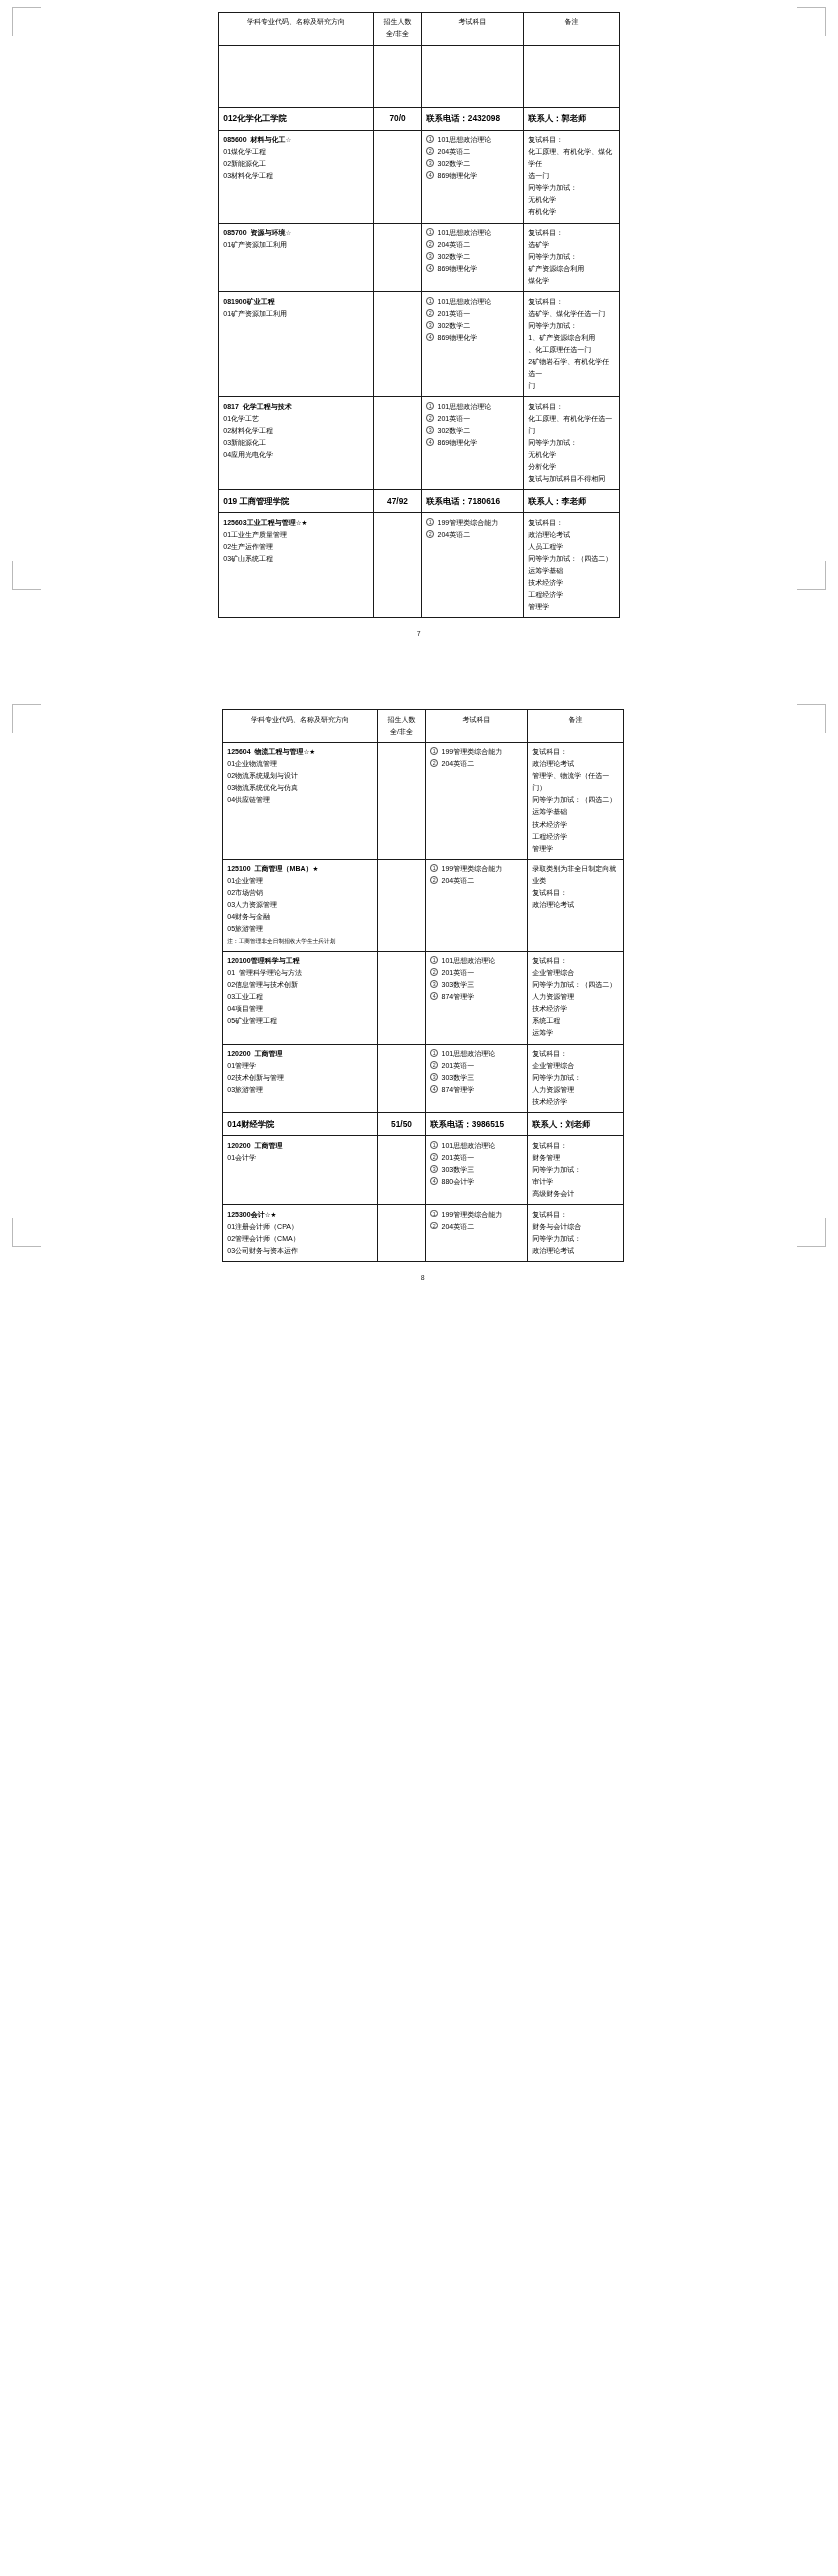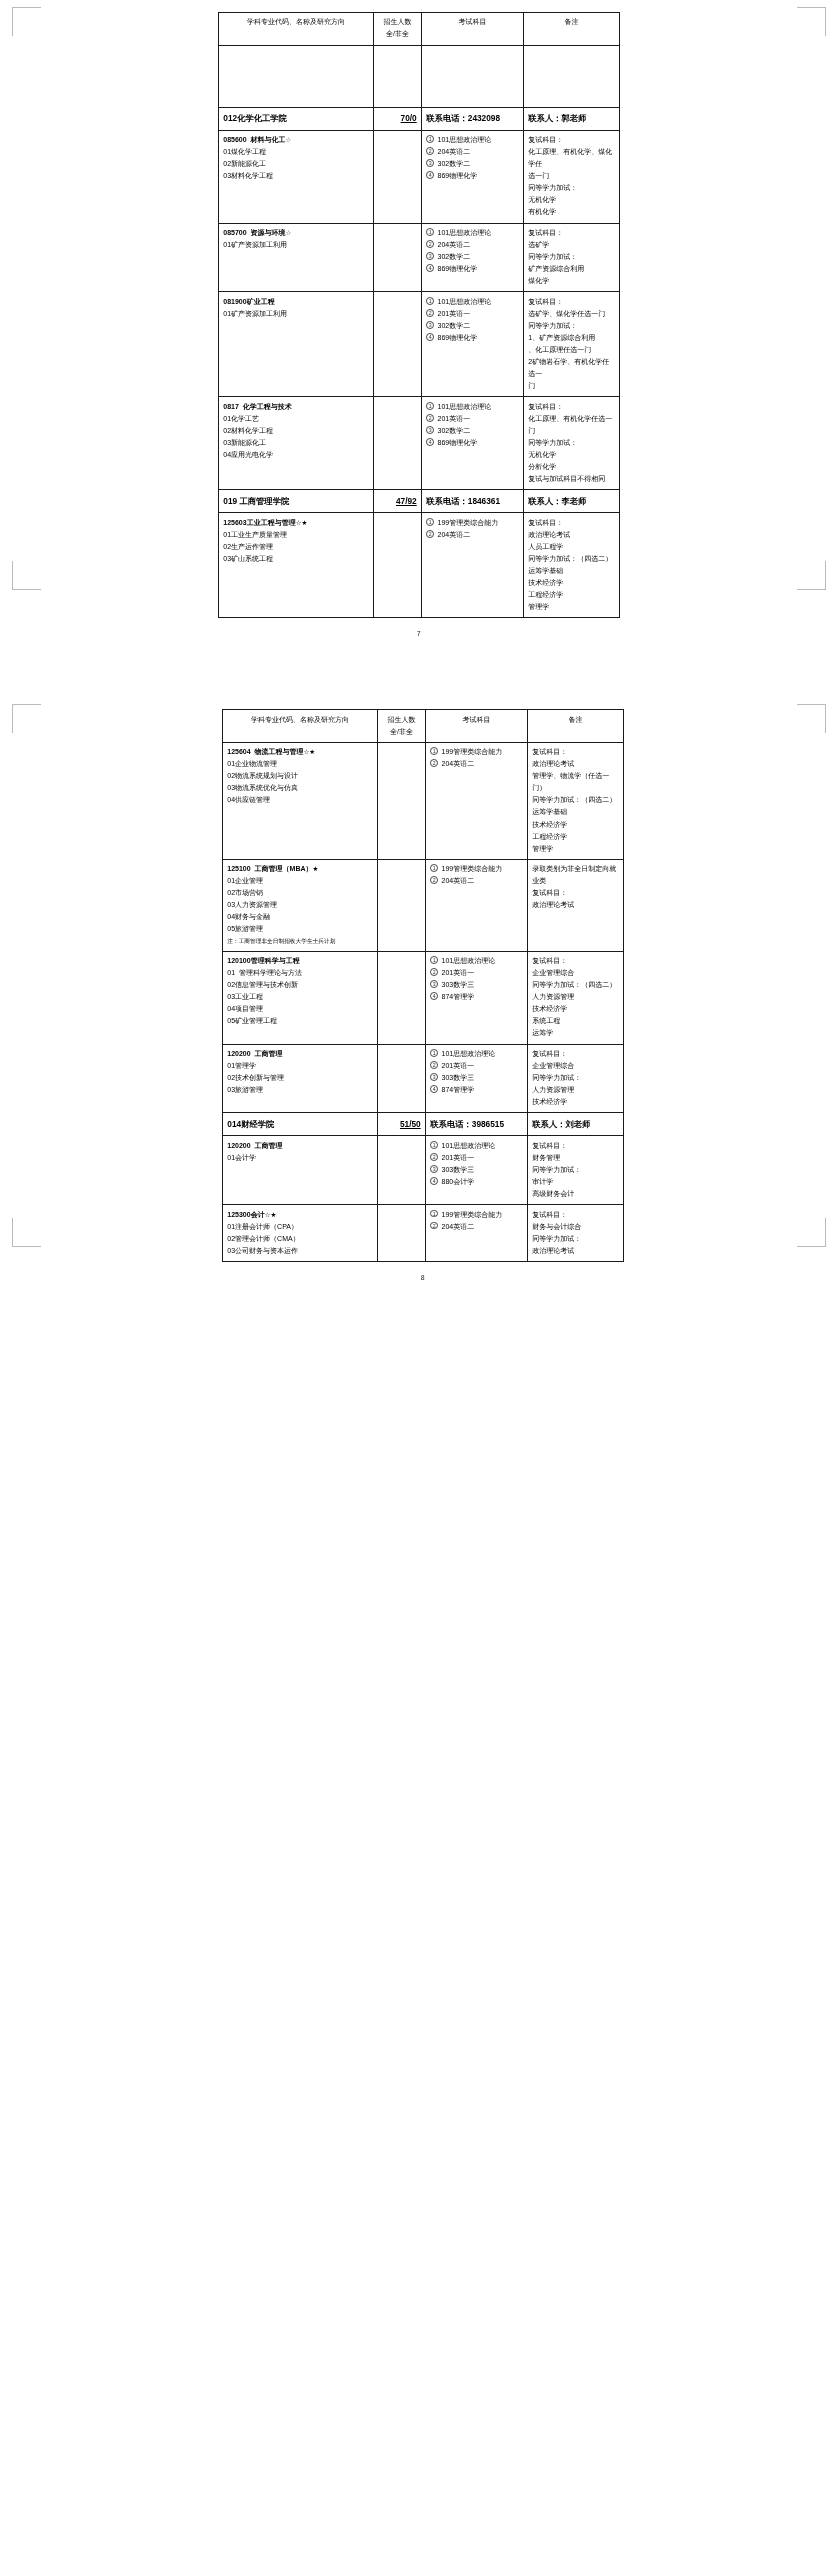--- a/index.html
+++ b/index.html
@@ -64,21 +64,21 @@
 
   .sect-row td {
     border-top: 1.4px solid #c0392b;
     padding-top: 5.2px;
     padding-bottom: 5.2px;
   }
   .sect-row td.t, .sect-row td.n, .sect-row td.p, .sect-row td.c {
     font-weight: bold;
     font-size: 8.3px;
   }
-  .sect-row td.n { text-align: right; font-weight: bold; text-decoration: underline; }
+  .sect-row td.n { text-align: center; font-weight: bold; }
 
   .maj { font-weight: bold; }
   .star { font-size: 6.5px; color: #555; letter-spacing: 0.4px; }
   .solidstar { font-size: 6.5px; color: #000; }
   .line { display: block; white-space: pre-wrap; }
   .note { font-size: 5.7px; line-height: 1.6; display: block; margin-top: 1.7px; }
   .subj { display: block; white-space: nowrap; }
   .circ {
     display: inline-block;
     width: 7.8px; height: 7.8px;
@@ -229,21 +229,21 @@
               <span class="line">化工原理、有机化学任选一门</span>
               <span class="line">同等学力加试：</span>
               <span class="line">无机化学</span>
               <span class="line">分析化学</span>
               <span class="line">复试与加试科目不得相同</span>
             </td>
           </tr>
           <tr class="sect-row">
             <td class="t">019  工商管理学院</td>
             <td class="n">47/92</td>
-            <td class="p">联系电话：1846361</td>
+            <td class="p">联系电话：7180616</td>
             <td class="c">联系人：李老师</td>
           </tr>
           <tr>
             <td>
               <span class="line maj">125603工业工程与管理<span class="solidstar">☆★</span></span>
               <span class="line">01工业生产质量管理</span>
               <span class="line">02生产运作管理</span>
               <span class="line">03矿山系统工程</span>
             </td>
             <td></td>

